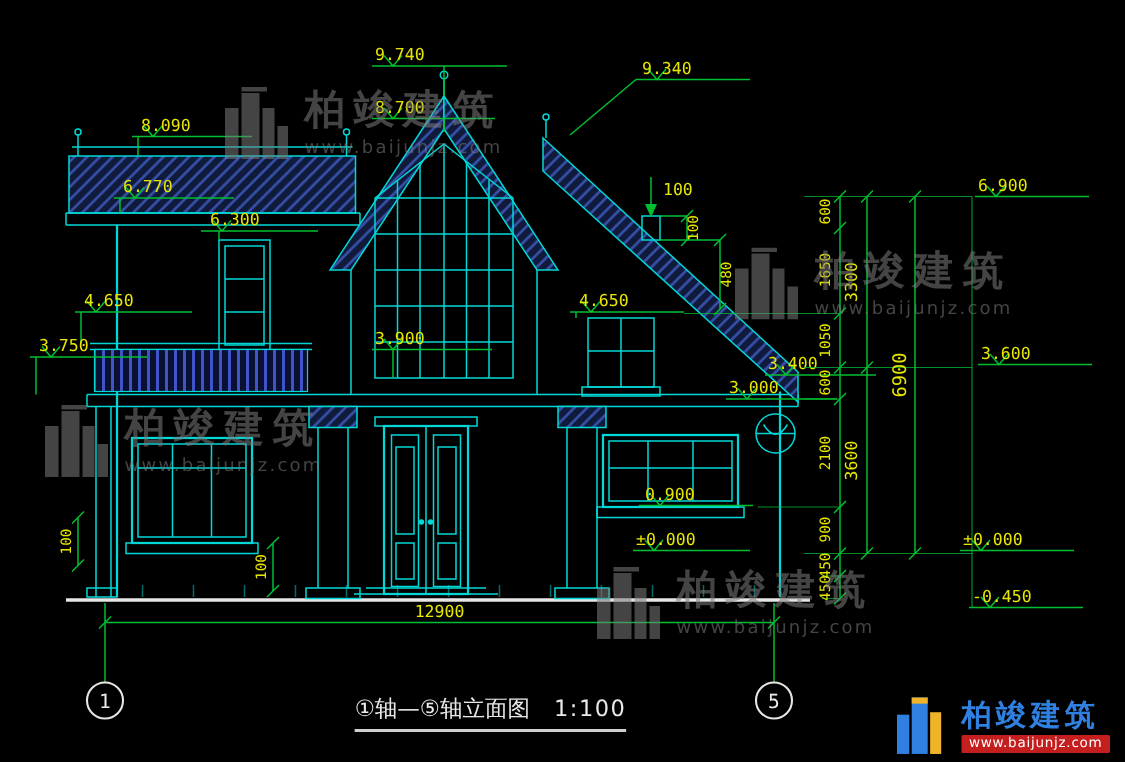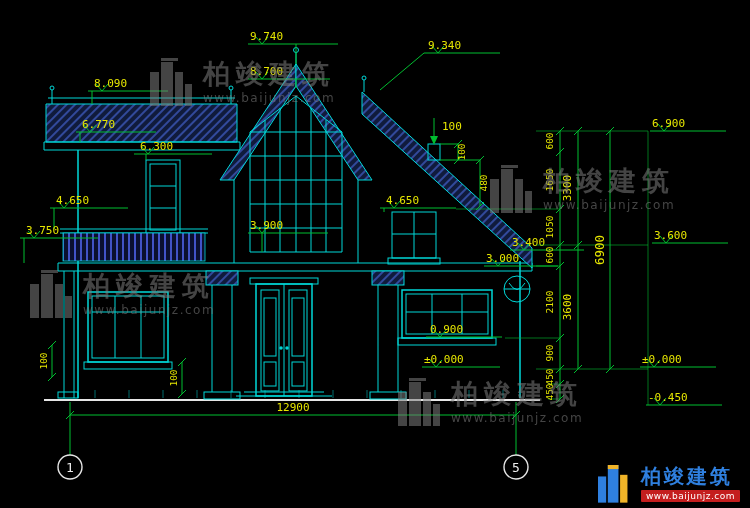--- a/index.html
+++ b/index.html
@@ -326,20 +326,24 @@
     <svg class="wm-icon" width="44" height="48" viewBox="0 0 44 48">
         <use href="#bldg"></use>
       </svg>
     <div>
       <div class="wm-brand">柏竣建筑</div>
       <div class="wm-url">www.baijunjz.com</div>
     </div>
   </div>
 
   <div class="titlebar">
+    <div class="title-row">
+      <span>①轴—⑤轴立面图</span>
+      <span class="title-scale">1:100</span>
+    </div>
     <div class="title-underline"></div>
   </div>
 
   <div class="logo">
     <svg width="36" height="40" viewBox="0 0 44 48">
       <rect x="0" y="16" width="10" height="32" fill="#2f80e0"></rect>
       <rect x="12" y="2" width="13" height="46" fill="#2f80e0"></rect>
       <rect x="12" y="2" width="13" height="5" fill="#f0b428"></rect>
       <rect x="27" y="14" width="9" height="34" fill="#f0b428"></rect>
     </svg>

